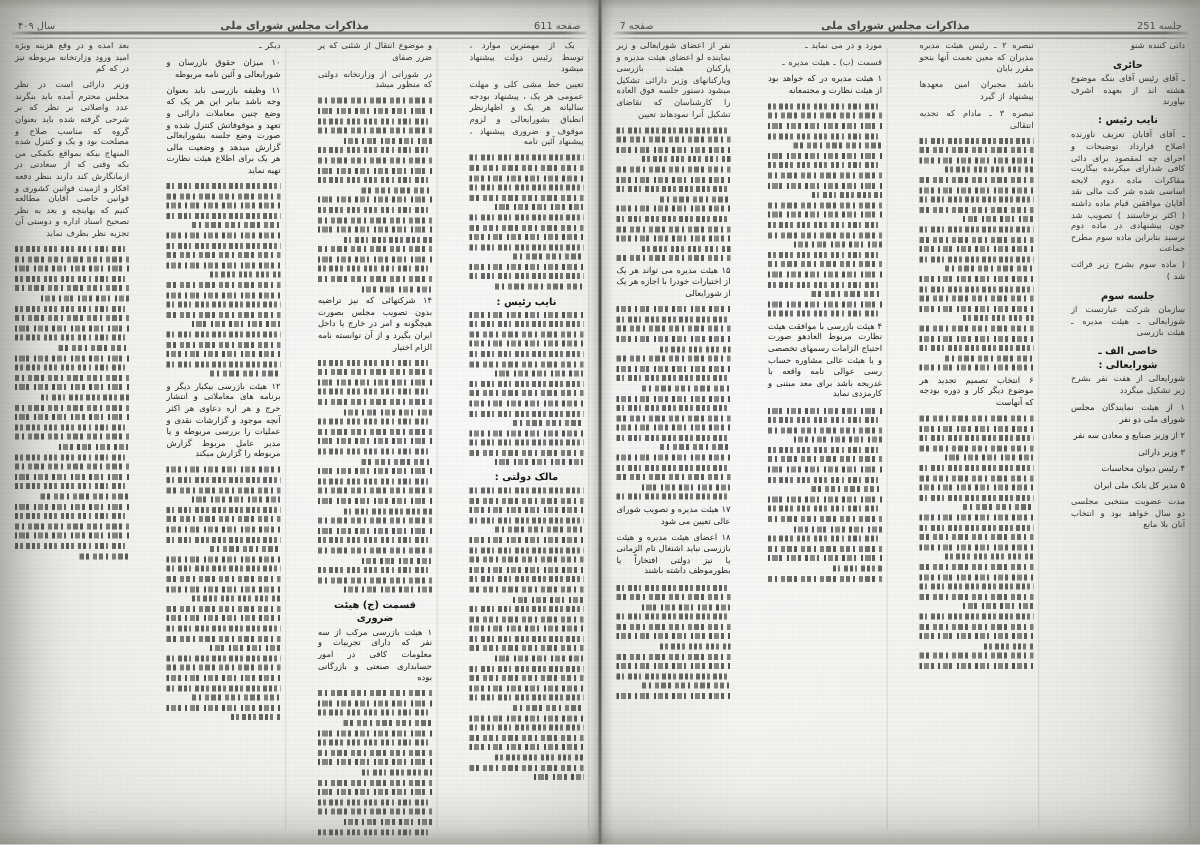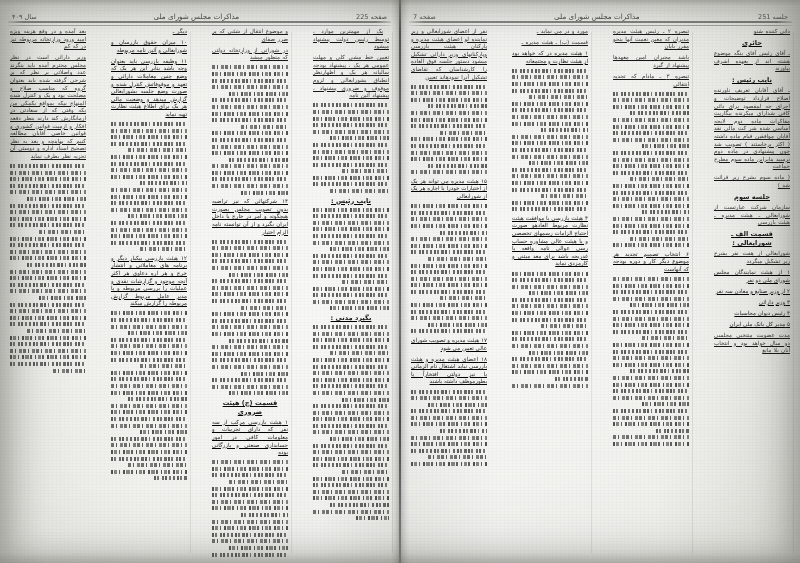--- a/index.html
+++ b/index.html
@@ -49,33 +49,33 @@
   }
   .masthead .mh-row{
     display:flex;align-items:flex-end;justify-content:space-between;
     padding:5px 12px 0 12px;height:16px;
   }
   .mh-pageno,.mh-issue{
     font-size:6.5px;letter-spacing:.2px;white-space:nowrap;
     filter:blur(.18px);opacity:.82;text-align:center;
   }
   .mh-title{
-    font-size:7.2px;font-weight:normal;white-space:nowrap;
+    font-size:7.2px;font-weight:bold;white-space:nowrap;
     filter:blur(.2px);opacity:.86;
   }
   .rule{
     position:absolute;left:8px;right:8px;bottom:3px;height:2px;
     background:linear-gradient(90deg, rgba(40,40,38,.15) 0%, rgba(40,40,38,.85) 4%, rgba(40,40,38,.9) 96%, rgba(40,40,38,.2) 100%);
     opacity:.62;
   }
   .rule.thin{bottom:0;height:1px;opacity:.40;}
 
   .cols{
     position:absolute;top:28px;bottom:6px;left:6px;right:6px;
-    display:flex;flex-direction:row-reverse;gap:16px;text-decoration:underline;
+    display:flex;flex-direction:row-reverse;gap:16px;
   }
   .col{
     flex:1 1 0;min-width:0;position:relative;
     padding:0 4px;
     direction:rtl;text-align:justify;
     overflow:hidden;
   }
   .col + .col{
     border-right:1px solid rgba(0,0,0,0);
   }
@@ -149,21 +149,21 @@
   }
 </style>
 </head>
 <body>
 
 <div class="scan">
 
   <div class="page left">
     <div class="masthead">
       <div class="mh-row">
-        <span class="mh-pageno">صفحه 225</span>
+        <span class="mh-pageno">صفحه 611</span>
         <span class="mh-title">مذاکرات مجلس شورای ملی</span>
         <span class="mh-issue">سال ۴۰۹</span>
       </div>
       <div class="rule"></div>
       <div class="rule thin"></div>
     </div>
 
     <div class="cols">
 
       <div class="col">
@@ -198,21 +198,21 @@
             <span class="ln"></span>
           <span class="ln v2"></span>
             <span class="ln v3"></span>
             <span class="ln"></span>
             <span class="ln v2 short"></span>
           <span class="ln v3"></span>
             <span class="ln"></span>
             <span class="ln v2"></span>
             <span class="ln v3 short2"></span>
         </div>
-        <span class="hd">بگیرد مدنی :</span>
+        <span class="hd">مالک دولتی :</span>
         <div class="p">
           <span class="ln"></span>
             <span class="ln v2"></span>
             <span class="ln v3"></span>
             <span class="ln"></span>
           <span class="ln v2 short2"></span>
             <span class="ln v3"></span>
             <span class="ln"></span>
             <span class="ln v2"></span>
           <span class="ln v3"></span>
@@ -448,21 +448,21 @@
       <div class="col">
         <div class="colsep"></div>
         <p class="p txt">دانی کننده شنو</p>
         <span class="hd">حائری</span>
         <p class="p txt">ـ آقای رئیس آقای بنگه موضوع هشته اند از بعهده اشرف بپاورند</p>
         <span class="hd">نایب رئیس :</span>
         <p class="p txt">ـ آقای آقایان تعریف ناورنده اصلاح قرارداد توضیحات و اجرای چه لمقصود برای دائی کافی شدارای میکرنده بیگاریت مقاکرات ماده دوم لایحه اساسی شده شر کت مالی نقد آقایان موافقین قیام ماده داشته ( اکثر برخاستند ) تصویب شد چون پیشنهادی در ماده دوم نرسید بنابراین ماده سوم مطرح جماعت</p>
         <p class="p txt">( ماده سوم بشرح زیر قرائت شد )</p>
         <span class="hd">جلسه سوم</span>
         <p class="p txt">سازمان شرکت عبارتست از شورایعالی ـ هیئت مدیره ـ هیئت بازرسی</p>
-        <span class="hd">قسمت الف ـ شورایعالی :</span>
+        <span class="hd">خاصی الف ـ شورایعالی :</span>
         <p class="p txt">شورایعالی از هفت نفر بشرح زیر تشکیل میگردد</p>
         <p class="p num-item">
           <span>۱</span>
           <span>از هیئت نمایندگان مجلس شورای ملی دو نفر</span>
         </p>
         <p class="p num-item">
           <span>۲</span>
           <span>از وزیر صنایع و معادن سه نفر</span>
         </p>
         <p class="p num-item">

